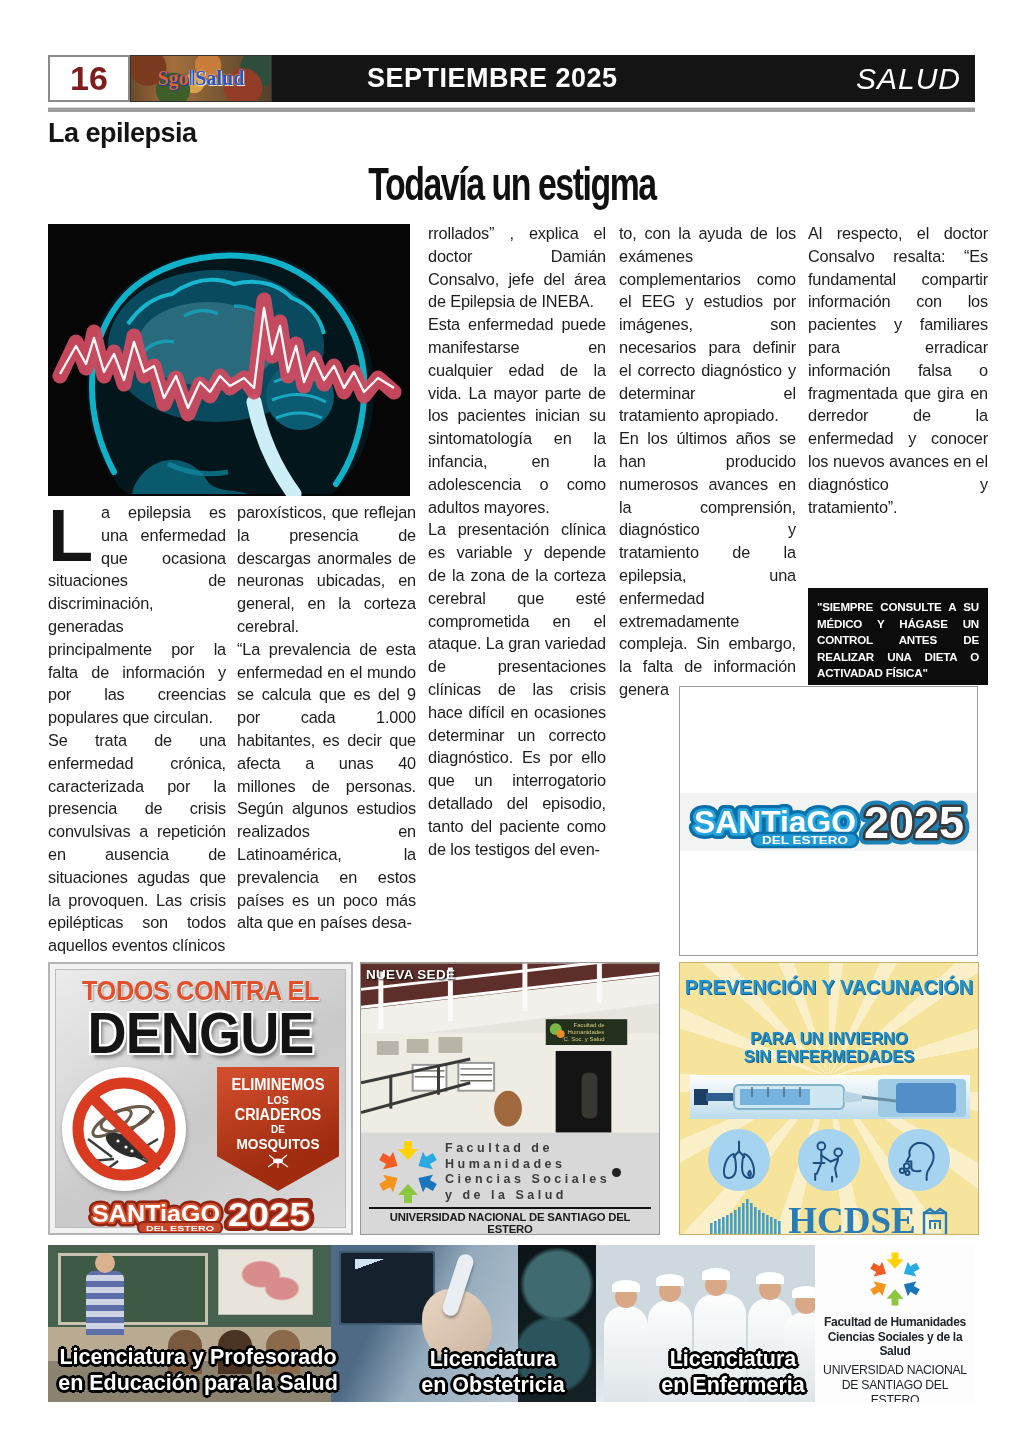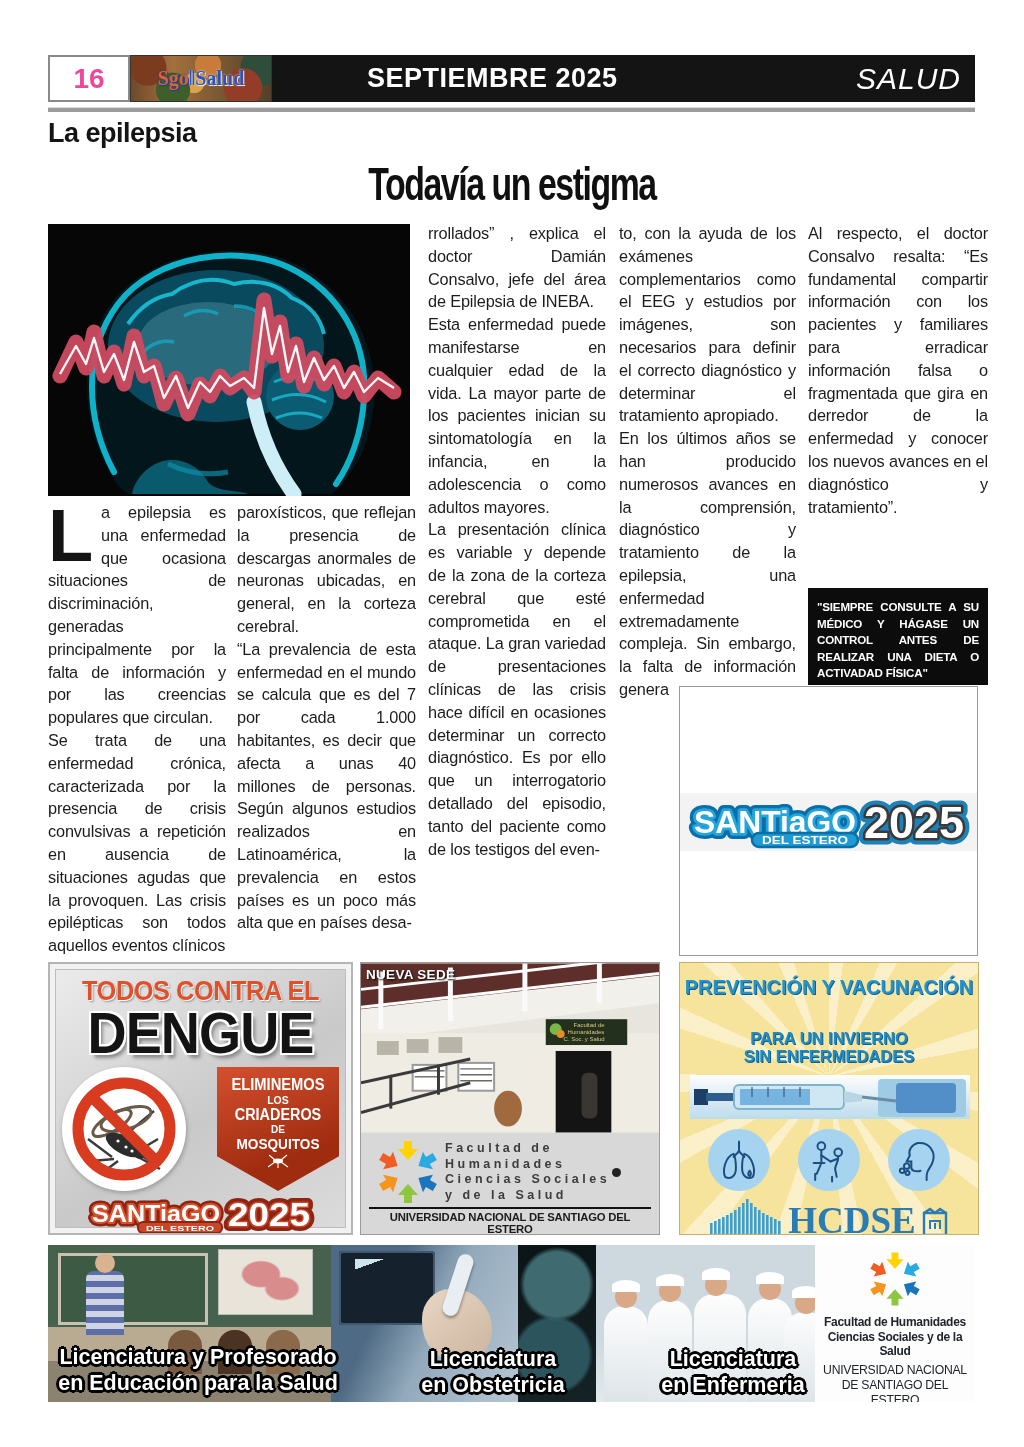--- a/index.html
+++ b/index.html
@@ -2,21 +2,21 @@
 <html><head>
 <meta charset="utf-8">
 <style>
   * { margin:0; padding:0; box-sizing:border-box; }
   body { background:#e6e6e6; font-family:"Liberation Sans", sans-serif; }
   .page { position:relative; width:1024px; height:1447px; background:#fff; margin:0 auto; overflow:hidden; }
 
   
   .header-row { position:absolute; left:48px; top:55px; width:927px; height:47px; display:flex; }
   .pageno-box { width:82px; background:#fff; border:2px solid #8a8a8a; display:flex; align-items:center; justify-content:center;
-    font-size:28px; font-weight:700; color:#ec4899; }
+    font-size:34px; font-weight:700; color:#7f1d1d; }
   .logo-box { width:142px; position:relative; border:1px solid #333; overflow:hidden;
     background:
       radial-gradient(circle at 12% 25%, #7a3b1e 0 14%, transparent 15%),
       radial-gradient(circle at 30% 75%, #3e5e2a 0 16%, transparent 17%),
       radial-gradient(circle at 55% 20%, #c77c3a 0 15%, transparent 16%),
       radial-gradient(circle at 80% 70%, #933c28 0 16%, transparent 17%),
       radial-gradient(circle at 92% 25%, #2e4d3a 0 14%, transparent 15%),
       radial-gradient(circle at 45% 60%, #d9a44e 0 12%, transparent 13%),
       linear-gradient(90deg,#6d4a2a,#a4703d 30%,#7d5a34 60%,#55402a); }
   .logo-text { position:absolute; left:0; top:50%; width:100%; transform:translateY(-54%); text-align:center;
@@ -178,21 +178,21 @@
     <path d="M12,152 L28,118 L38,144 L46,108 L56,152 L66,128 L76,160 L86,112 L96,152 L106,142 L116,180 L128,154 L140,190 L152,160 L162,172 L172,152 L182,164 L196,154 L206,168 L216,76 L224,132 L232,98 L240,152 L248,120 L256,162 L266,134 L276,160 L286,142 L296,168 L306,148 L316,172 L330,154 L346,168" stroke="#cf4a60" stroke-width="15" fill="none" stroke-linejoin="round" stroke-linecap="round" opacity="0.95"></path>
     <path d="M12,150 L28,122 L38,140 L46,114 L56,148 L66,130 L76,156 L86,118 L96,148 L106,142 L116,174 L128,152 L140,184 L152,158 L162,168 L172,152 L182,162 L196,154 L206,164 L216,84 L224,130 L232,102 L240,148 L248,122 L256,158 L266,134 L276,156 L286,142 L296,164 L306,148 L316,168 L330,154 L346,164" stroke="#ffffff" stroke-width="2.4" fill="none" stroke-linejoin="round" opacity="0.95"></path>
   </svg>
 
   <div class="colx" id="col1">
     <p><span class="dropcap">L</span><span>a epilepsia es una enfermedad que ocasiona situaciones de discriminación, generadas principalmente por la falta de información y por las creencias populares que circulan.</span></p>
     <p>Se trata de una enfermedad crónica, caracterizada por la presencia de crisis convulsivas a repetición en ausencia de situaciones agudas que la provoquen. Las crisis epilépticas son todos aquellos eventos clínicos</p>
   </div>
   <div class="colx" id="col2">
     <p>paroxísticos, que reflejan la presencia de descargas anormales de neuronas ubicadas, en general, en la corteza cerebral.</p>
-    <p>“La prevalencia de esta enfermedad en el mundo se calcula que es del 7 por cada 1.000 habitantes, es decir que afecta a unas 40 millones de personas. Según algunos estudios realizados en Latinoamérica, la prevalencia en estos países es un poco más alta que en países desa-</p>
+    <p>“La prevalencia de esta enfermedad en el mundo se calcula que es del 9 por cada 1.000 habitantes, es decir que afecta a unas 40 millones de personas. Según algunos estudios realizados en Latinoamérica, la prevalencia en estos países es un poco más alta que en países desa-</p>
   </div>
   <div class="colx" id="col3">
     <p>rrollados” , explica el doctor Damián Consalvo, jefe del área de Epilepsia de INEBA.</p>
     <p>Esta enfermedad puede manifestarse en cualquier edad de la vida. La mayor parte de los pacientes inician su sintomatología en la infancia, en la adolescencia o como adultos mayores.</p>
     <p>La presentación clínica es variable y depende de la zona de la corteza cerebral que esté comprometida en el ataque. La gran variedad de presentaciones clínicas de las crisis hace difícil en ocasiones determinar un correcto diagnóstico. Es por ello que un interrogatorio detallado del episodio, tanto del paciente como de los testigos del even-</p>
   </div>
   <div class="colx" id="col4">
     <p>to, con la ayuda de los exámenes complementarios como el EEG y estudios por imágenes, son necesarios para definir el correcto diagnóstico y determinar el tratamiento apropiado.</p>
     <p>En los últimos años se han producido numerosos avances en la comprensión, diagnóstico y tratamiento de la epilepsia, una enfermedad extremadamente compleja. Sin embargo, la falta de información genera</p>
   </div>

